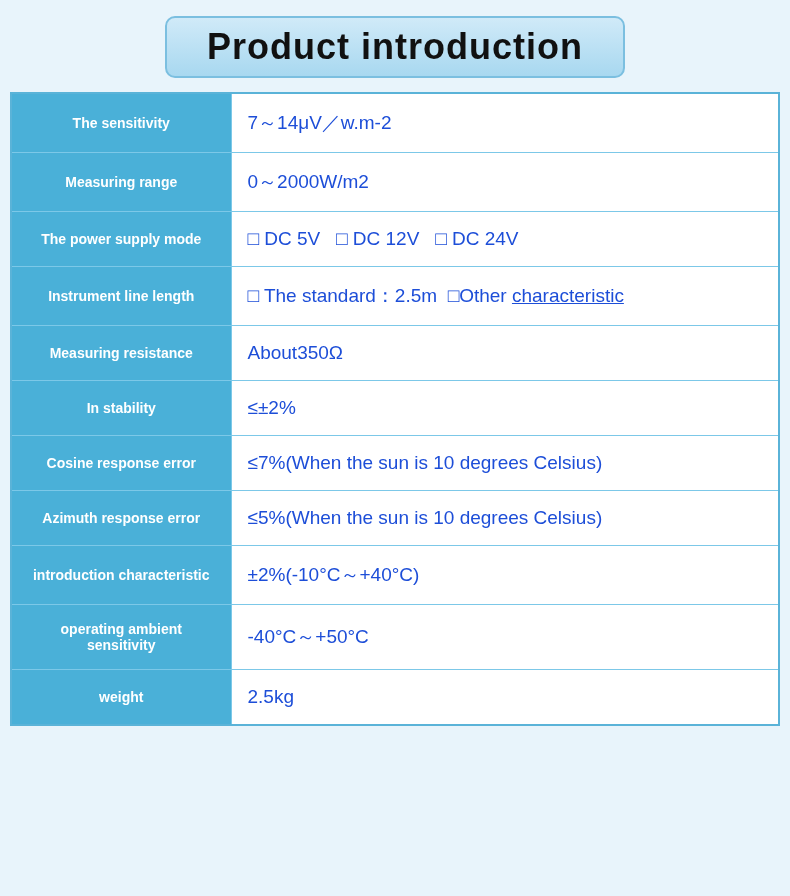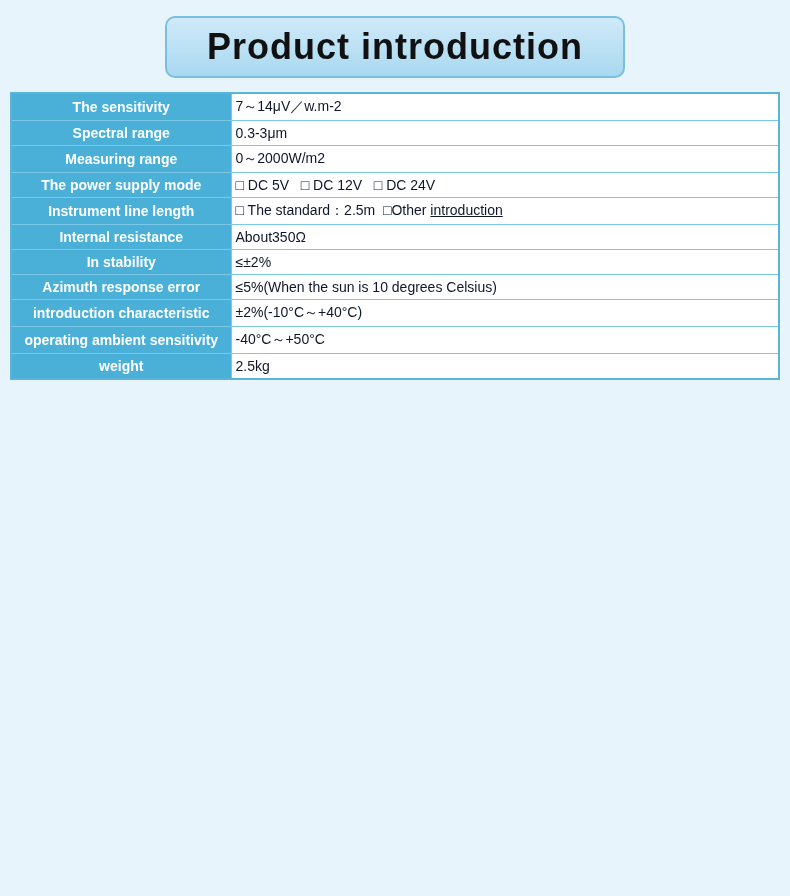--- a/index.html
+++ b/index.html
@@ -44,40 +44,40 @@
       border: 2px solid #5ab3d8;
       position: relative;
       overflow: hidden;
     }
 
     .table-container tr {
       border-bottom: 1px solid #7cc8e8;
     }
 
     .table-container td {
-      padding: 4px;
+      padding: 16px;
       border: 1px solid #7cc8e8;
       vertical-align: middle;
     }
 
     .label-cell {
       background: #4ab0d8;
       color: #fff;
       font-weight: bold;
       font-size: 14px;
       text-align: center;
       padding: 10px 8px;
       width: 220px;
       min-width: 220px;
     }
 
     .value-cell {
       background: #fff;
-      color: #0f172a;
-      font-size: 14px;
+      color: #1d4ed8;
+      font-size: 19px;
       padding: 10px 14px;
     }
 
     .watermark {
       position: absolute;
       font-size: 48px;
       font-weight: bold;
       color: rgba(150, 200, 230, 0.25);
       pointer-events: none;
       user-select: none;
@@ -123,42 +123,42 @@
     <div class="watermark wm1">NiuBoL</div>
     <div class="watermark wm2">NiuB</div>
 
     <table class="table-container">
       <tbody id="table-body">
       <tr>
             <td class="label-cell">The sensitivity</td>
             <td class="value-cell">7～14μV／w.m-2</td>
           </tr>
           <tr>
-            <td class="label-cell">Spectral range</td>
-            <td class="value-cell">0.3-3μm</td>
-          </tr>
-          <tr>
             <td class="label-cell">Measuring range</td>
             <td class="value-cell">0～2000W/m2</td>
           </tr>
           <tr>
             <td class="label-cell">The power supply mode</td>
             <td class="value-cell">□ DC 5V &nbsp; □ DC 12V &nbsp; □ DC 24V</td>
           </tr>
           <tr>
             <td class="label-cell">Instrument line length</td>
-            <td class="value-cell">□ The standard：2.5m &nbsp;□Other <span class="underline">introduction</span></td>
+            <td class="value-cell">□ The standard：2.5m &nbsp;□Other <span class="underline">characteristic</span></td>
           </tr>
           <tr>
-            <td class="label-cell">Internal resistance</td>
+            <td class="label-cell">Measuring resistance</td>
             <td class="value-cell">About350Ω</td>
           </tr>
           <tr>
             <td class="label-cell">In stability</td>
             <td class="value-cell">≤±2%</td>
+          </tr>
+          <tr>
+            <td class="label-cell">Cosine response error</td>
+            <td class="value-cell">≤7%(When the sun is 10 degrees Celsius)</td>
           </tr>
           <tr>
             <td class="label-cell">Azimuth response error</td>
             <td class="value-cell">≤5%(When the sun is 10 degrees Celsius)</td>
           </tr>
           <tr>
             <td class="label-cell">introduction characteristic</td>
             <td class="value-cell">±2%(-10°C～+40°C)</td>
           </tr>
           <tr>

